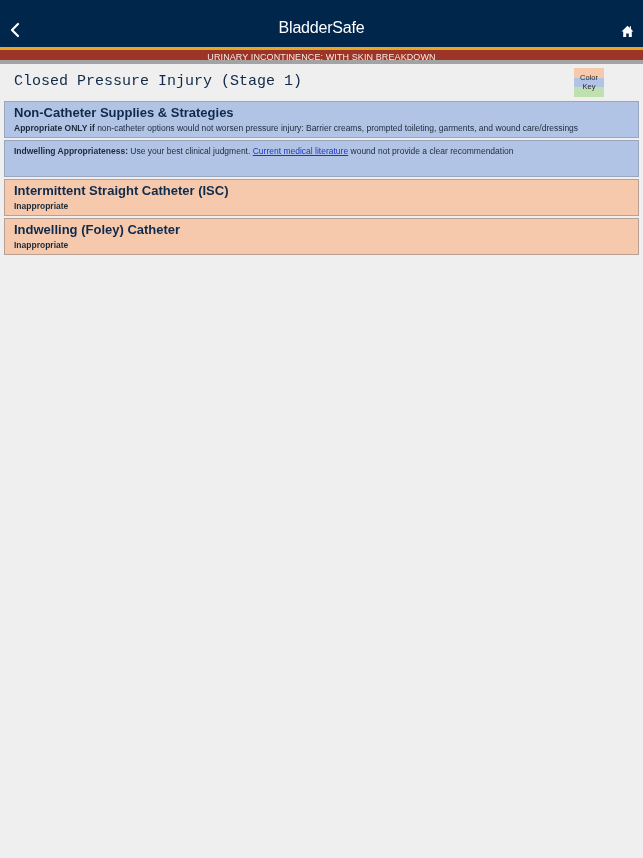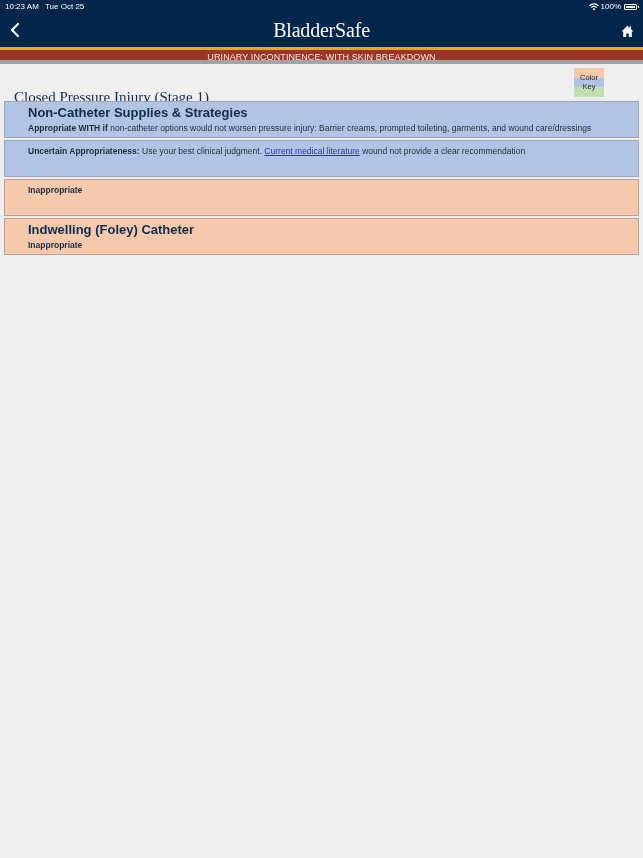--- a/index.html
+++ b/index.html
@@ -9,54 +9,41 @@
     .header { position: absolute; left: 0; top: 0; width: 643px; height: 47px; background: #01264c; color: #fff; }
     .status-bar { position: absolute; left: 0; top: 0; width: 643px; height: 13px; font-size: 8px; font-family: "Liberation Sans", sans-serif; }
     .status-time { position: absolute; left: 5px; top: 2px; }
     .status-date { position: absolute; left: 45px; top: 2px; }
     .status-right { position: absolute; right: 6px; top: 2px; display: flex; align-items: center; gap: 2px; }
     .battery { width: 13px; height: 6px; border: 1px solid #fff; border-radius: 1px; position: relative; margin-left: 1px; }
     .battery::before { content: ""; position: absolute; left: 1px; top: 1px; right: 1px; bottom: 1px; background: #fff; }
     .battery::after { content: ""; position: absolute; right: -3px; top: 1px; width: 1px; height: 2px; background: #fff; }
 
     .nav-back { position: absolute; left: 8px; top: 20px; width: 14px; height: 20px; cursor: pointer; }
-    .nav-title { position: absolute; left: 0; right: 0; top: 19px; text-align: center; font-family: Liberation Serif, serif; font-size: 20px; letter-spacing: -0.2px; }
+    .nav-title { position: absolute; left: 0; right: 0; top: 19px; text-align: center; font-family: Liberation Sans, sans-serif; font-size: 16px; letter-spacing: -0.2px; }
     .nav-home { position: absolute; right: 9px; top: 23px; width: 13px; height: 13px; cursor: pointer; }
 
     .stripe { position: absolute; left: 0; top: 47px; width: 643px; height: 3px; background: #e5a823; }
     .banner { position: absolute; left: 0; top: 50px; width: 643px; height: 14px; background: #9c3428; color: #fbe9e3; font-family: "Liberation Sans", sans-serif; font-size: 9px; text-align: center; line-height: 14px; border-bottom: 4px solid #a3a3a3; letter-spacing: 0.1px; }
 
-    .page-title { position: absolute; left: 14px; top: 73px; font-family: Liberation Serif, serif; font-size: 15px; color: #122a47; margin-top: 16px; }
+    .page-title { position: absolute; left: 14px; top: 73px; font-family: Liberation Mono, monospace; font-size: 15px; color: #122a47; }
     .color-key { position: absolute; left: 574px; top: 68px; width: 30px; height: 29px; background: linear-gradient(to bottom, #f6c9ad 0%, #f6c9ad 33%, #b2c4e6 33%, #b2c4e6 66%, #bfe0b0 66%, #bfe0b0 100%); font-family: "Liberation Sans", sans-serif; font-size: 7.5px; color: #2a2a2a; text-align: center; line-height: 9px; padding-top: 5px; cursor: pointer; }
 
-    .card { position: absolute; left: 4px; width: 635px; height: 37px; border: 1px solid #9aa3b0; padding: 3px 23px; cursor: pointer; }
+    .card { position: absolute; left: 4px; width: 635px; height: 37px; border: 1px solid #9aa3b0; padding: 3px 9px; cursor: pointer; }
     .card.blue { background: #b2c4e6; border-color: #9aa6be; }
     .card.orange { background: #f6c9ad; border-color: #b9a095; }
     .card-title { font-family: "Liberation Sans", sans-serif; font-size: 13px; font-weight: bold; color: #0f2a4a; line-height: 16px; white-space: nowrap; }
     .card-desc { font-family: "Liberation Sans", sans-serif; font-size: 8.5px; color: #1a2a3a; line-height: 14px; white-space: nowrap; }
     .card-desc b { font-weight: bold; }
     .card-desc a { color: #1d34c9; text-decoration: underline; cursor: pointer; margin-top: 8px; }
   </style>
 </head>
 <body>
 
 <div class="header">
-  <div class="status-bar">
-    <span class="status-time">10:23 AM</span>
-    <span class="status-date">Tue Oct 25</span>
-    <span class="status-right">
-      <svg width="10" height="8" viewBox="0 0 10 8">
-        <path d="M5 7.5 L3.6 6 A2 2 0 0 1 6.4 6 Z" fill="#fff"></path>
-        <path d="M1.8 4.2 A4.5 4.5 0 0 1 8.2 4.2 L7.3 5.1 A3.2 3.2 0 0 0 2.7 5.1 Z" fill="#fff"></path>
-        <path d="M0 2.4 A7 7 0 0 1 10 2.4 L9.1 3.3 A5.8 5.8 0 0 0 0.9 3.3 Z" fill="#fff"></path>
-      </svg>
-      <span>100%</span>
-      <span class="battery"></span>
-    </span>
-  </div>
 
   <div class="nav-back">
     <svg width="14" height="20" viewBox="0 0 14 20">
       <path d="M10 4 L4 10 L10 16" stroke="#fff" stroke-width="2.2" fill="none" stroke-linecap="round" stroke-linejoin="round"></path>
     </svg>
   </div>
   <div class="nav-title">BladderSafe</div>
   <div class="nav-home">
     <svg width="13" height="13" viewBox="0 0 13 13">
       <path d="M6.5 0.8 L0.5 6.5 L2.2 6.5 L2.2 12 L5.2 12 L5.2 8.5 L7.8 8.5 L7.8 12 L10.8 12 L10.8 6.5 L12.5 6.5 L10 4.1 L10 1.2 L8.8 1.2 L8.8 3 Z" fill="#fff"></path>
@@ -68,27 +55,28 @@
 <div class="banner">URINARY INCONTINENCE: WITH SKIN BREAKDOWN</div>
 
 <div class="page-title">Closed Pressure Injury (Stage 1)</div>
 <div class="color-key">
   <div>Color</div>
   <div>Key</div>
 </div>
 
 <div class="card blue" style="top:101px;">
   <div class="card-title">Non-Catheter Supplies &amp; Strategies</div>
-  <div class="card-desc"><b>Appropriate WITH if</b><span> non-catheter options would not worsen pressure injury: Barrier creams, prompted toileting, garments, and wound care/dressings</span></div>
+  <div class="card-desc"><b>Appropriate ONLY if</b><span> non-catheter options would not worsen pressure injury: Barrier creams, prompted toileting, garments, and wound care/dressings</span></div>
 </div>
 
 <div class="card blue" style="top:140px;">
-  <div class="card-desc"><b>Uncertain Appropriateness:</b><span> Use your best clinical judgment. </span><a>Current medical literature</a><span> wound not provide a clear recommendation</span></div>
+  <div class="card-desc"><b>Indwelling Appropriateness:</b><span> Use your best clinical judgment. </span><a>Current medical literature</a><span> wound not provide a clear recommendation</span></div>
 </div>
 
 <div class="card orange" style="top:179px;">
+  <div class="card-title">Intermittent Straight Catheter (ISC)</div>
   <div class="card-desc"><b>Inappropriate</b></div>
 </div>
 
 <div class="card orange" style="top:218px;">
   <div class="card-title">Indwelling (Foley) Catheter</div>
   <div class="card-desc"><b>Inappropriate</b></div>
 </div>
 
 </body></html>

